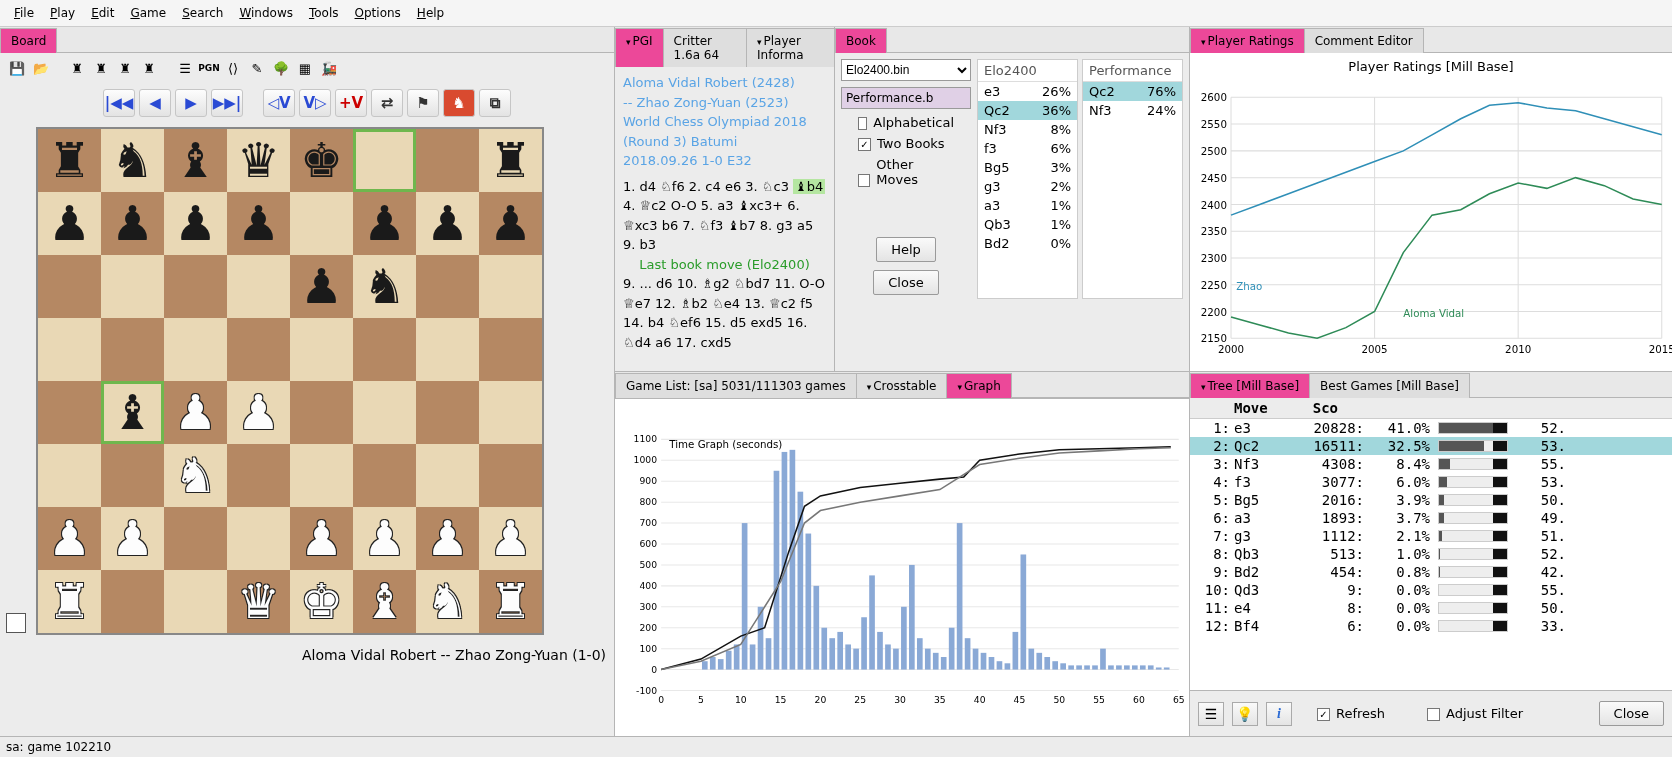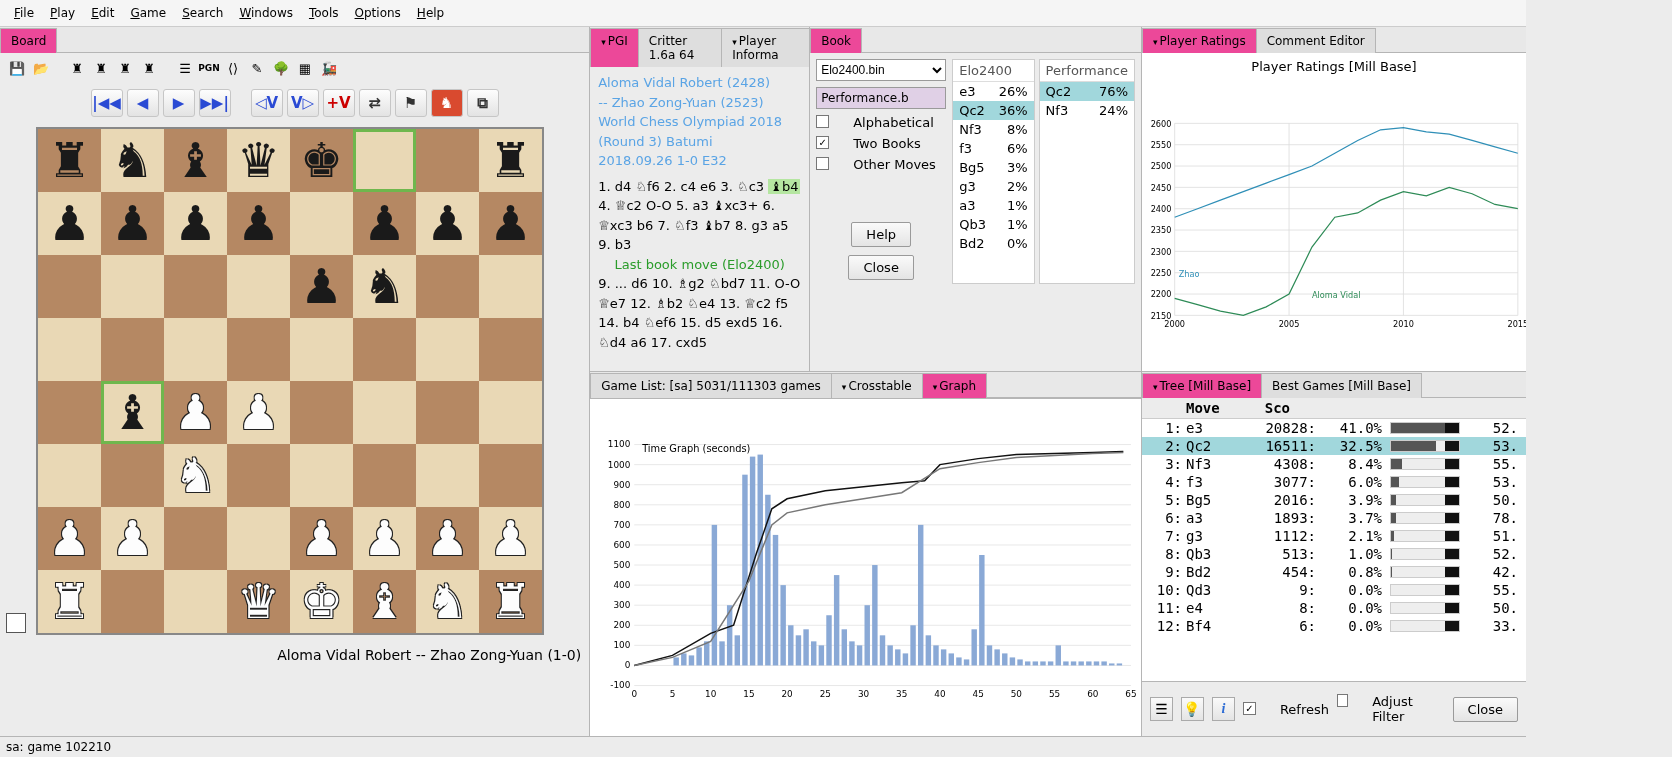--- a/index.html
+++ b/index.html
@@ -1,17 +1,17 @@
 <!DOCTYPE html>
 <html><head>
 <meta charset="utf-8">
 <style>
 html,body{margin:0;padding:0;font-family:"DejaVu Sans",Arial,sans-serif;font-size:12px;background:#ececec;color:#000}
 *{box-sizing:border-box}
-.app{width:1526px;height:757px;display:flex;flex-direction:column;background:#ececec}
+.app{width:1672px;height:757px;display:flex;flex-direction:column;background:#ececec}
 .menubar{display:flex;gap:4px;padding:4px 8px;border-bottom:1px solid #ccc;background:#f5f5f5}
 .menubar span{padding:2px 6px;cursor:default}
 .menubar u{text-decoration:underline}
 
 .main{flex:1;display:flex;overflow:hidden}
 .col{display:flex;flex-direction:column;border-right:1px solid #b5b5b5}
 .col-board{width:615px}
 .col-mid{width:575px}
 .col-right{flex:1}
 
@@ -45,21 +45,21 @@
 .book-panel{flex:1}
 .notation{padding:6px 8px;font-size:13px;line-height:1.5;height:280px;overflow:hidden}
 .notation .hdr{color:#5aa4e5}
 .notation .hl-move{background:#b5e6a1;padding:0 2px}
 .notation .book-note{color:#2a9c2a;text-align:center;display:block}
 
 .book-body{padding:6px;display:flex;gap:6px}
 .book-left{width:130px}
 .book-left select,.combo{width:100%;font-size:12px;border:1px solid #9a9a9a;height:22px;background:#fff}
 .combo.sel{background:#e0d0e6}
-.opt-row{display:flex;align-items:flex-start;gap:24px;margin:6px 0;font-size:13px}
+.opt-row{display:flex;align-items:flex-end;gap:6px;margin:6px 17px;font-size:13px}
 .chk{width:13px;height:13px;border:1px solid #777;background:#fff;display:inline-flex;align-items:center;justify-content:center;font-size:10px}
 .chk.checked::after{content:"✓"}
 .btn{padding:4px 14px;border:1px solid #9a9a9a;background:linear-gradient(#fafafa,#e4e4e4);border-radius:2px;font-size:13px;display:inline-block;text-align:center;margin:4px 0}
 
 .book-cols{display:flex;gap:4px;flex:1}
 .book-col{flex:1;border:1px solid #ccc;background:#fff;font-size:13px}
 .book-col .title{padding:3px 6px;font-weight:normal;border-bottom:1px solid #ddd;color:#555}
 .book-col .row{display:flex;justify-content:space-between;padding:2px 6px}
 .book-col .row.hl{background:#a1d7dc}
 
@@ -619,21 +619,21 @@
             </div>
             <div class="tree-row">
               <span class="tc-idx">6:</span>
               <span class="tc-move">a3</span>
               <span class="tc-freq">1893:</span>
               <span class="tc-pct">3.7%</span>
               <span class="tc-bar">
                 <span class="fill" style="width:8%"></span>
                 <span class="fill black" style="width:20%"></span>
               </span>
-              <span class="tc-sco">78.</span>
+              <span class="tc-sco">49.</span>
             </div>
             <div class="tree-row">
               <span class="tc-idx">7:</span>
               <span class="tc-move">g3</span>
               <span class="tc-freq">1112:</span>
               <span class="tc-pct">2.1%</span>
               <span class="tc-bar">
                 <span class="fill" style="width:4%"></span>
                 <span class="fill black" style="width:20%"></span>
               </span>

